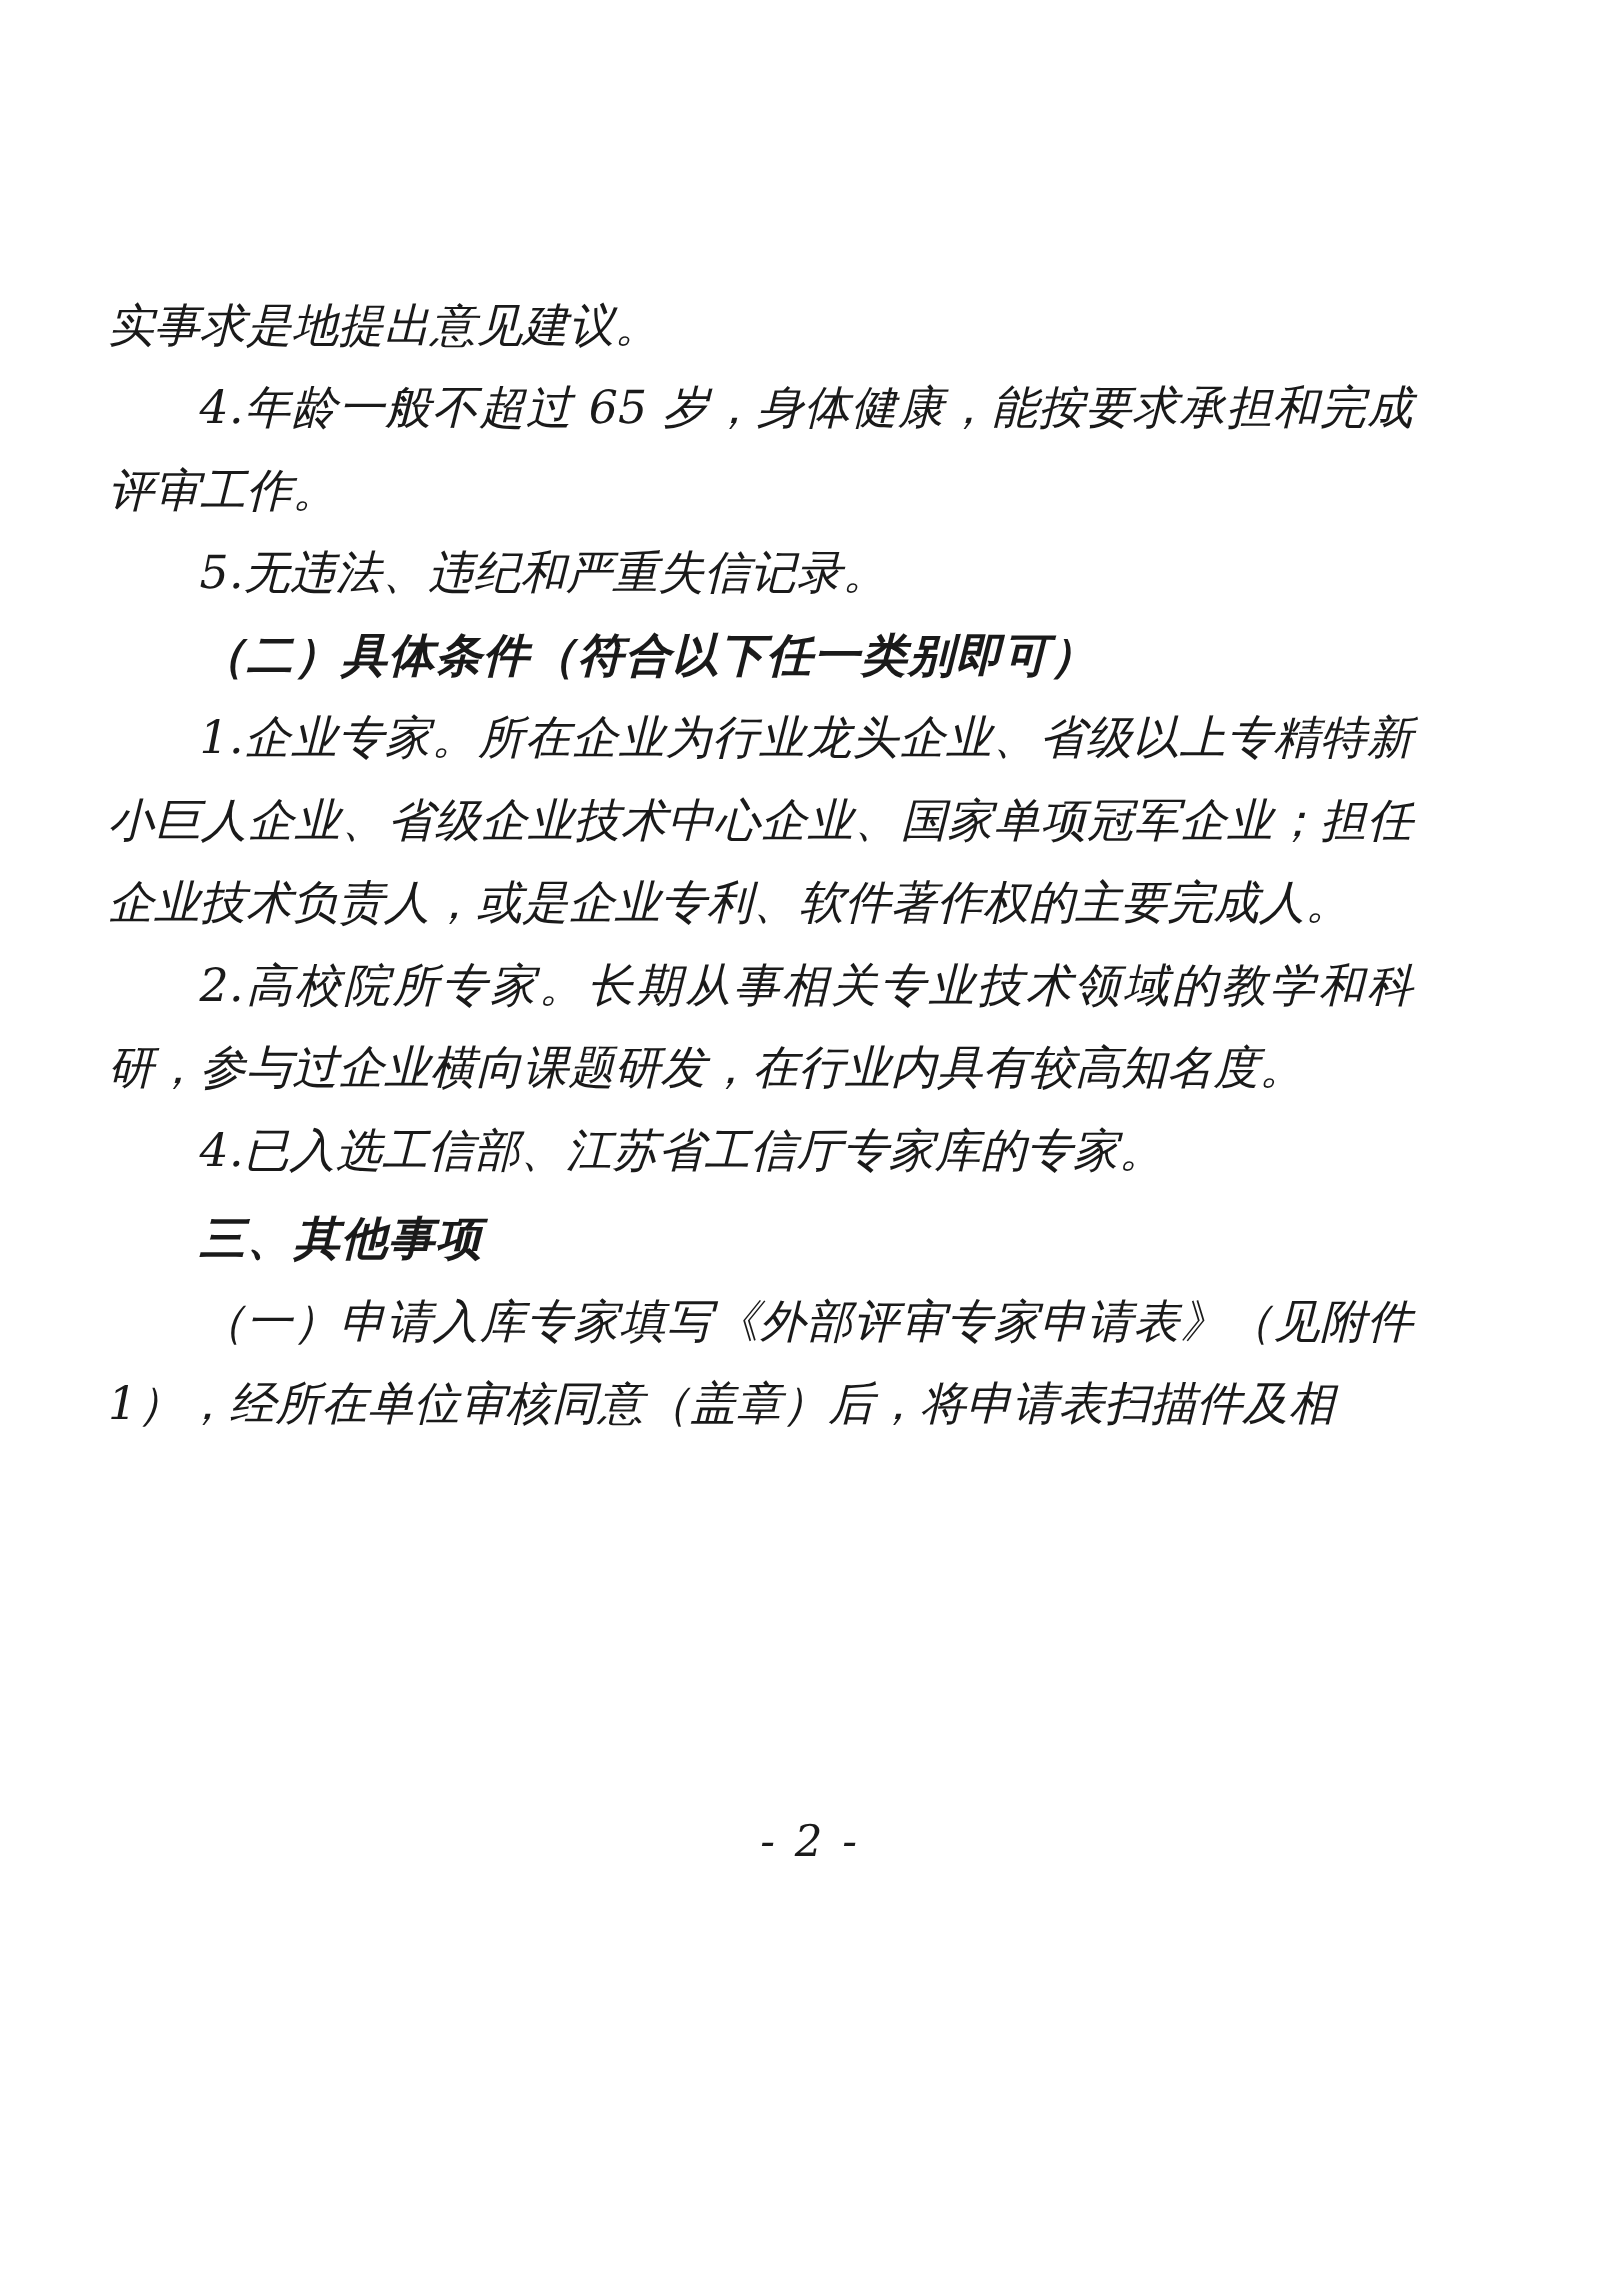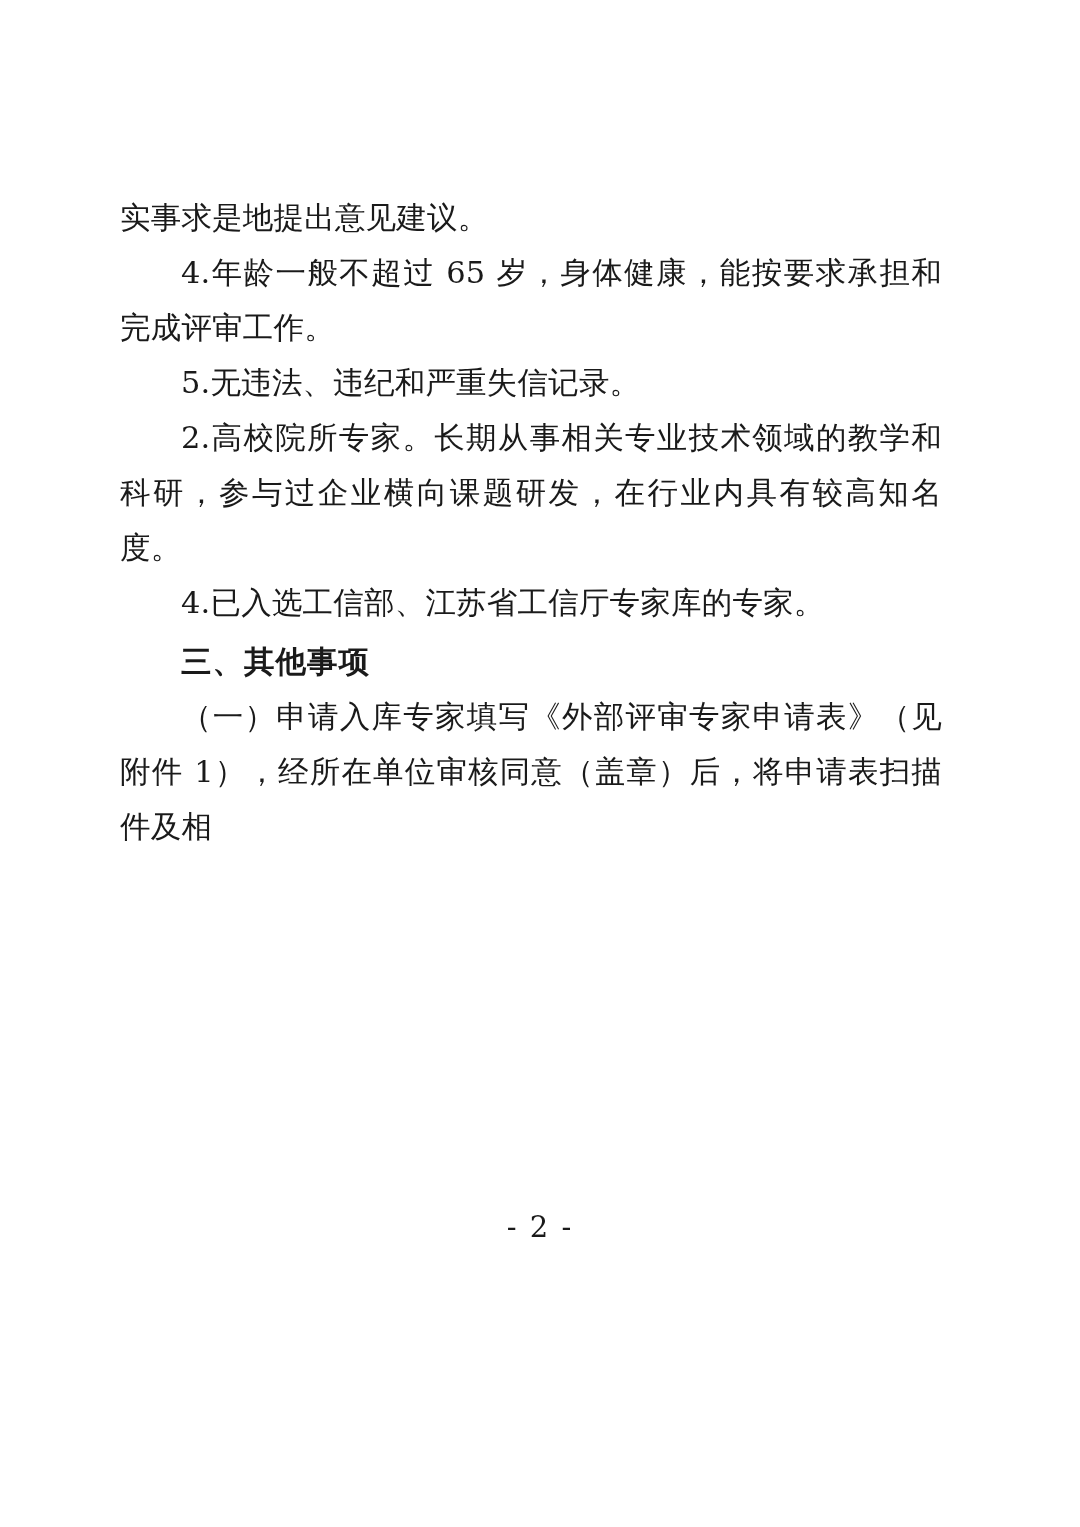--- a/index.html
+++ b/index.html
@@ -15,21 +15,22 @@
     position: relative;
     overflow: hidden;
   }
   .page {
     position: absolute;
     left: 0;
     top: 0;
     width: 1080px;
     height: 1306px;
     box-sizing: border-box;
-    padding: 190px 138px 0 120px;
+    padding: 190px 138px 0 72px;
+    font-style: italic;
   }
   .body-text {
     font-size: 30.5px;
     line-height: 55px;
     text-align: justify;
     text-justify: inter-ideograph;
     letter-spacing: 0.2px;
   }
   p {
     margin: 0;
@@ -65,21 +66,23 @@
   <div class="body-text">
 
     <p>实事求是地提出意见建议。</p>
 
 
 
     <p class="indent">4.年龄一般不超过 65 岁，身体健康，能按要求承担和完成评审工作。</p>
 
     <p class="indent">5.无违法、违纪和严重失信记录。</p>
 
+    <p class="heading">（二）具体条件（符合以下任一类别即可）</p>
 
+    <p class="indent">1.企业专家。所在企业为行业龙头企业、省级以上专精特新小巨人企业、省级企业技术中心企业、国家单项冠军企业；担任企业技术负责人，或是企业专利、软件著作权的主要完成人。</p>
 
     <p class="indent">2.高校院所专家。长期从事相关专业技术领域的教学和科研，参与过企业横向课题研发，在行业内具有较高知名度。</p>
 
 
     <p class="indent">4.已入选工信部、江苏省工信厅专家库的专家。</p>
 
     <p class="heading sec-title">三、其他事项</p>
 
     <p class="indent">（一）申请入库专家填写《外部评审专家申请表》（见附件 1），经所在单位审核同意（盖章）后，将申请表扫描件及相</p>
 

